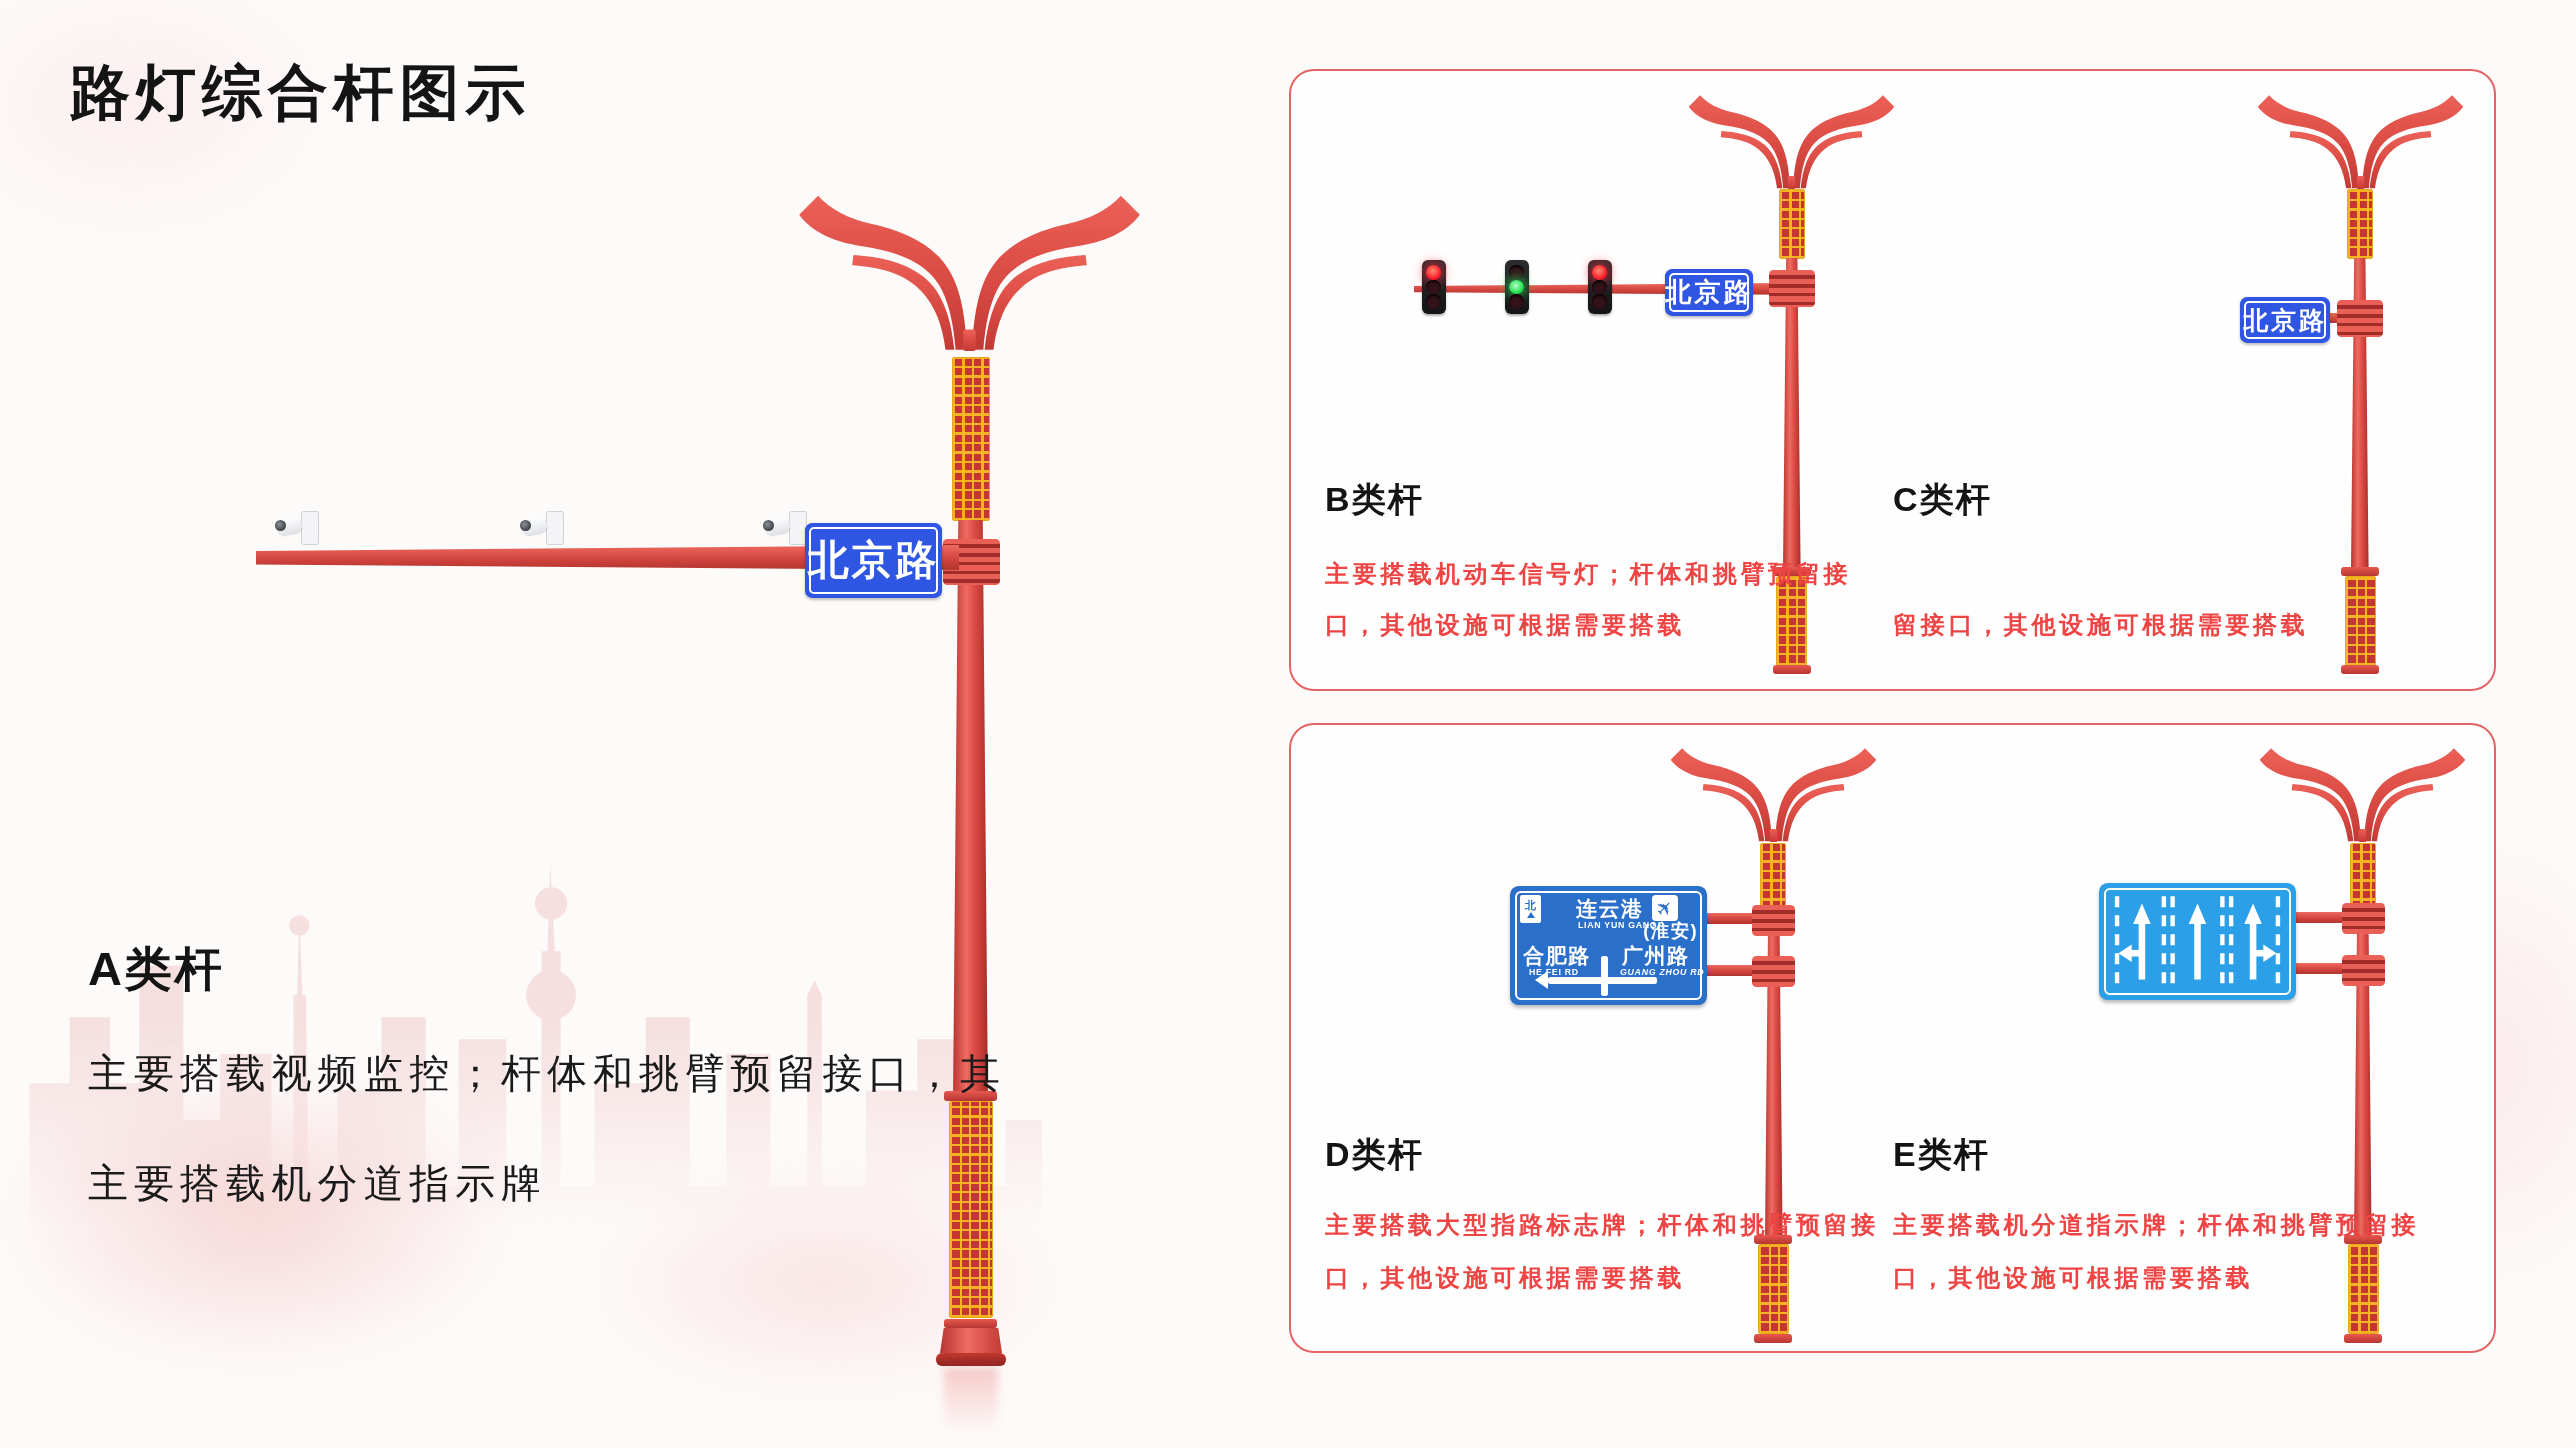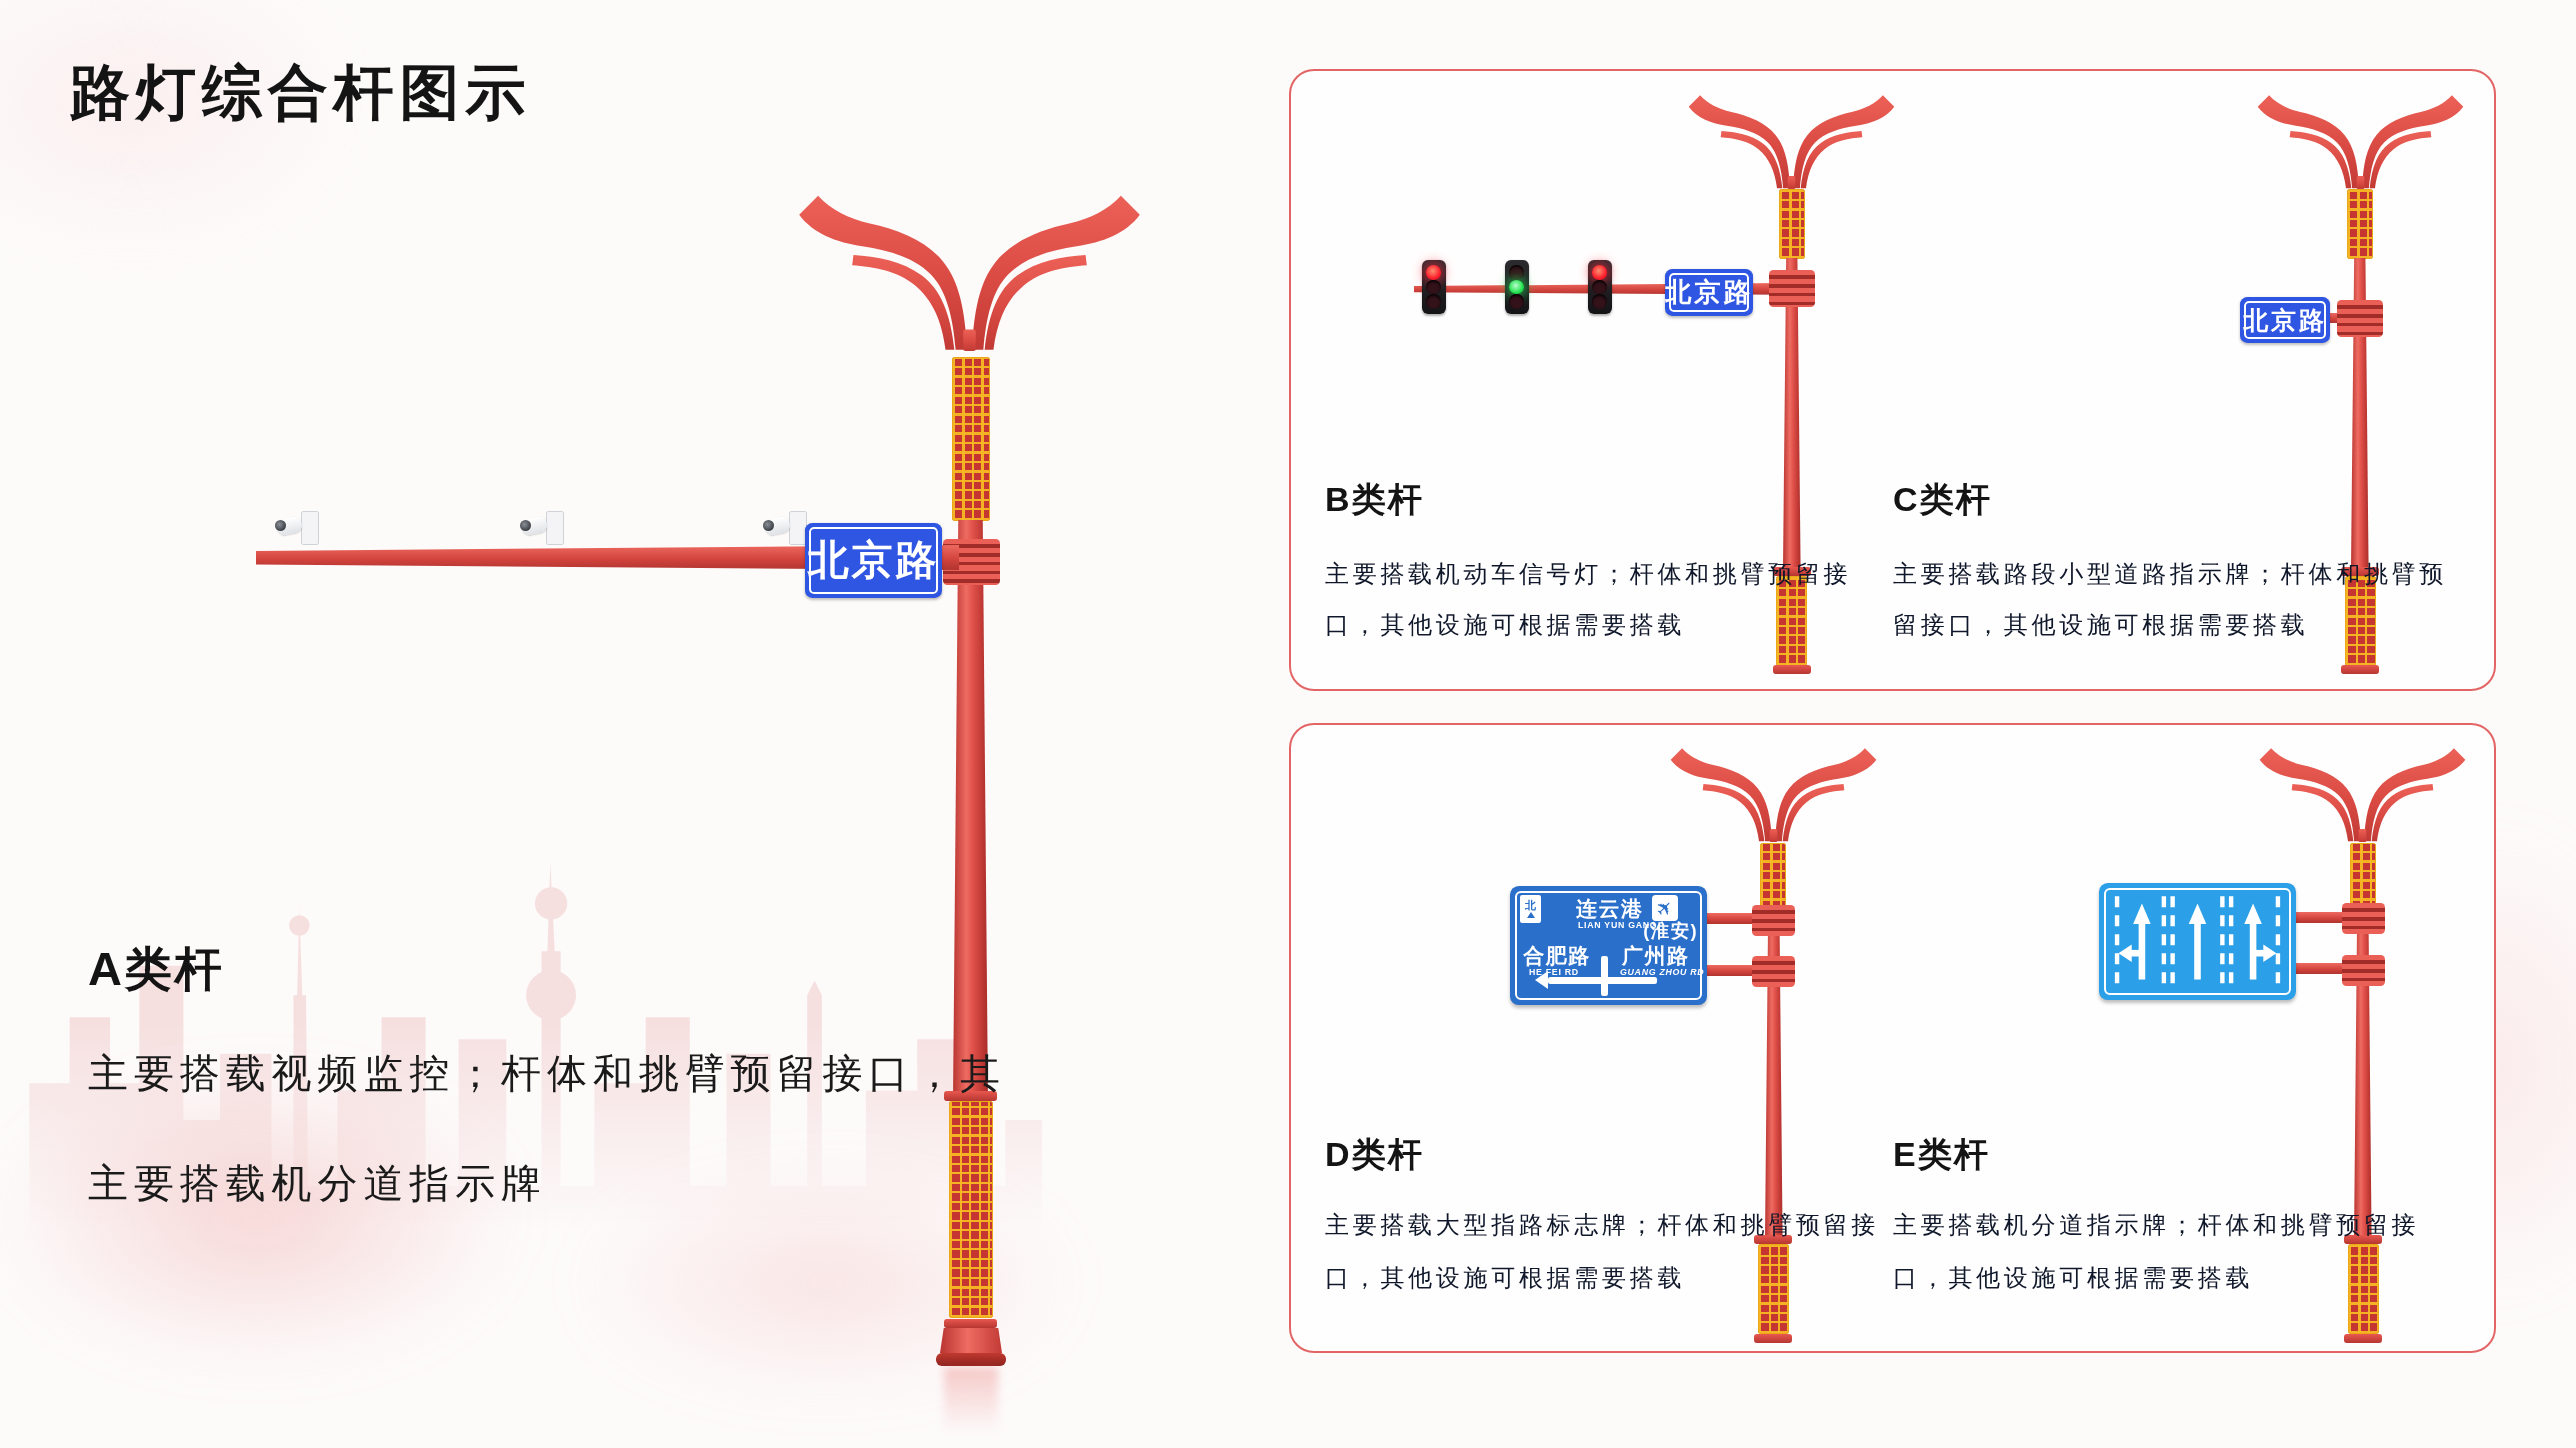--- a/index.html
+++ b/index.html
@@ -11,21 +11,21 @@
   .b1{left:-110px;top:1013px;width:734px;height:411px;background:radial-gradient(closest-side,rgba(240,170,170,.45),transparent 70%);}
   .b2{left:477px;top:1124px;width:698px;height:316px;background:radial-gradient(closest-side,rgba(245,190,190,.38),transparent 70%);}
   .b3{left:2262px;top:734px;width:455px;height:661px;background:radial-gradient(closest-side,rgba(248,200,200,.32),transparent 70%);}
   .b4{left:-162px;top:-88px;width:587px;height:382px;background:radial-gradient(closest-side,rgba(250,228,228,.55),transparent 70%);}
 
   .title{left:70px;top:53px;font-size:60px;font-weight:bold;color:#141414;letter-spacing:5.9px;}
 
   .heading-lg{font-size:47px;font-weight:bold;color:#141414;letter-spacing:2.9px;}
   .heading-sm{font-size:34px;font-weight:bold;color:#141414;letter-spacing:2.2px;}
   .desc-lg{font-size:40px;font-weight:normal;color:#1a1a1a;letter-spacing:5.9px;white-space:nowrap;}
-  .desc-sm{font-size:24px;font-weight:normal;color:#0f172a;letter-spacing:3.7px;white-space:nowrap;}
+  .desc-sm{font-size:24px;font-weight:bold;color:#ef4444;letter-spacing:3.7px;white-space:nowrap;}
 
   .panel{border:2.2px solid #e36464;border-radius:25px;background:#fffefe;}
 
   .pole{background:linear-gradient(90deg,#b93531 0%,#ee6c62 38%,#e2534c 55%,#c23a35 82%,#a82e2a 100%);}
   .arm{background:linear-gradient(180deg,#ee6a60,#d0423c 60%,#b03530);}
   .ribs{background:repeating-linear-gradient(180deg,#ea5f56 0 5.1px,#a12c28 5.1px 8.8px);border-radius:4.4px;}
   .gold{background-color:#c53531;
         background-image:repeating-linear-gradient(0deg,rgba(247,185,35,.95) 0 2.2px,transparent 2.2px 9.5px),
                          repeating-linear-gradient(90deg,rgba(247,185,35,.95) 0 2.2px,transparent 2.2px 9.5px);
         border:1.5px solid #e8a818;box-sizing:border-box;border-radius:2.2px;}
@@ -202,21 +202,20 @@
   <div class="abs arm" style="left:2325px;top:313px;width:37px;height:9.5px;"></div>
   <div class="abs ribs" style="left:2337px;top:300px;width:46px;height:37px;"></div>
   <div class="abs street-sign" style="left:2240px;top:297px;width:90px;height:46px;font-size:25px;">
     <span>北京路</span>
   </div>
   <div class="abs lip" style="left:2341px;top:567px;width:38px;height:8.8px;"></div>
   <div class="abs gold" style="left:2345px;top:576px;width:31px;height:90px;"></div>
   <div class="abs lip" style="left:2341px;top:665px;width:38px;height:8.8px;"></div>
 
   <div class="abs heading-sm" style="left:1893px;top:477px;">C类杆</div>
-  <div class="abs desc-sm" style="left:1893px;top:558px;">主要搭载路段小型道路指示牌；杆体和挑臂预</div>
   <div class="abs desc-sm" style="left:1893px;top:609px;">留接口，其他设施可根据需要搭载</div>
 
   <div class="abs panel" style="left:1289px;top:723px;width:1203px;height:626px;"></div>
 
   <svg class="abs" style="left:1659px;top:743px" width="229" height="99" viewBox="0 0 600 260">
       <use href="#lampHead"></use>
     </svg>
   <div class="abs gold" style="left:1760px;top:843px;width:26.4px;height:68px;"></div>
   <div class="abs pole" style="left:1765px;top:911px;width:17.6px;height:329px;clip-path:polygon(18% 0,82% 0,100% 100%,0 100%);"></div>
   <div class="abs arm" style="left:1701px;top:913px;width:68px;height:11px;"></div>

